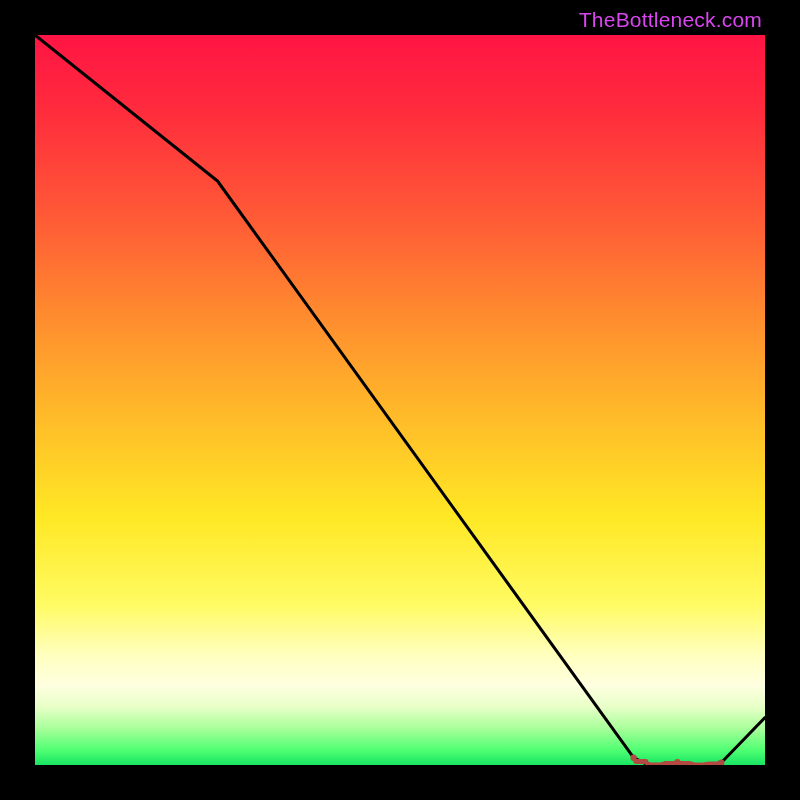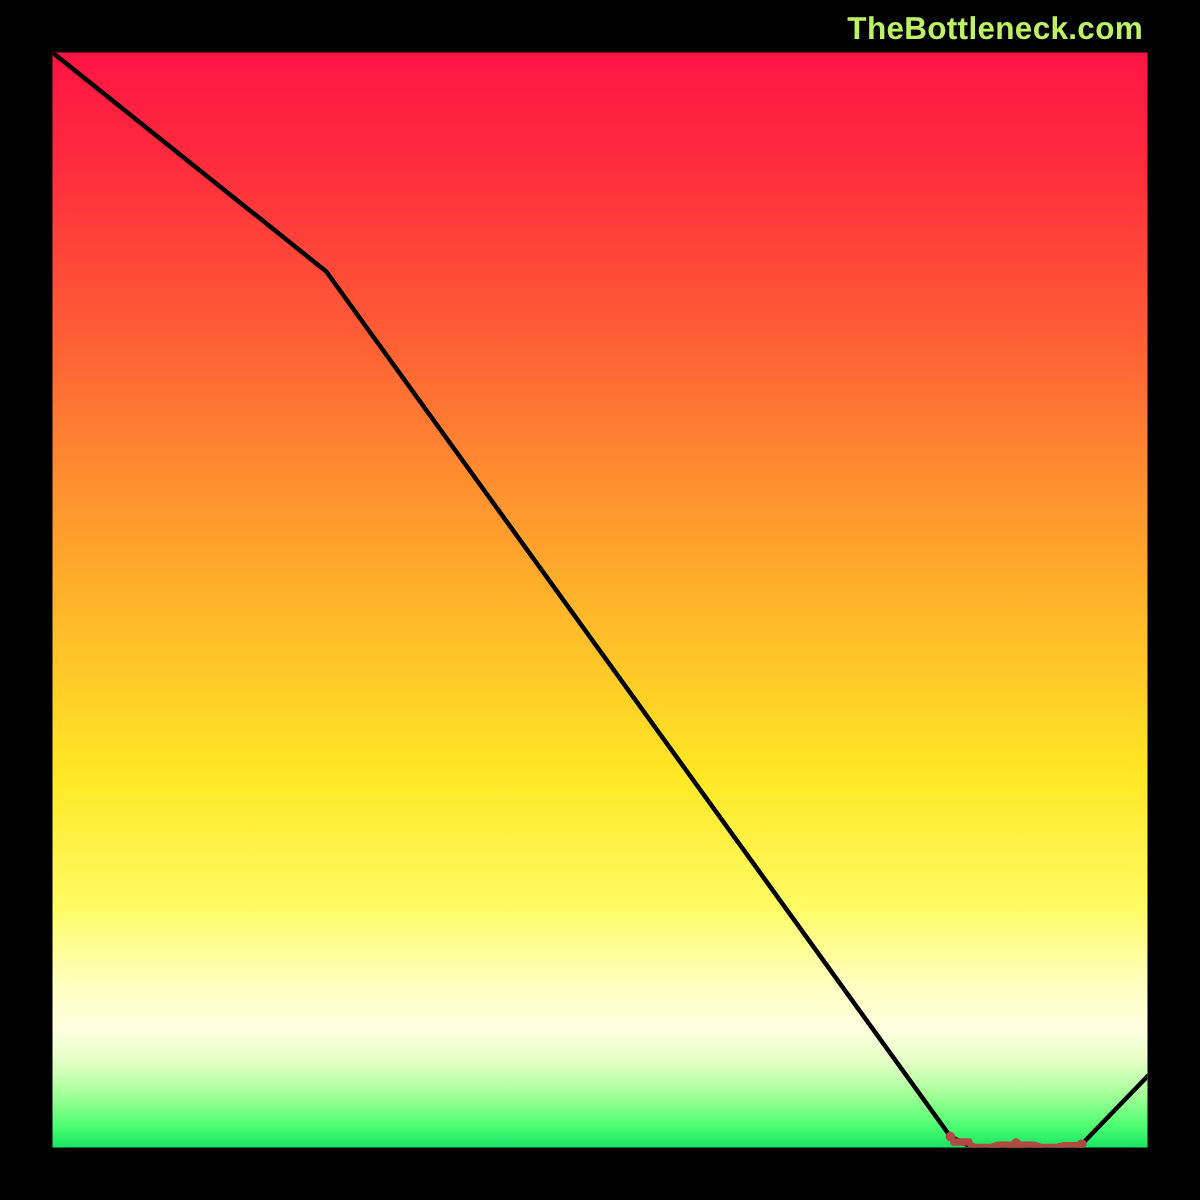--- a/index.html
+++ b/index.html
@@ -36,23 +36,23 @@
       #e8ffc8 92%,
       #a8ff9a 95%,
       #4eff72 98%,
       #18e463 100%
     );
   }
   .attribution {
     position: absolute;
     top: 8px;
     right: 38px;
-    color: #bef264;
+    color: #d946ef;
     font-size: 21px;
-    font-weight: 700;
+    font-weight: 400;
     letter-spacing: 0.2px;
   }
   svg.overlay {
     position: absolute;
     left: 0;
     top: 0;
     width: 730px;
     height: 730px;
   }
 </style>

